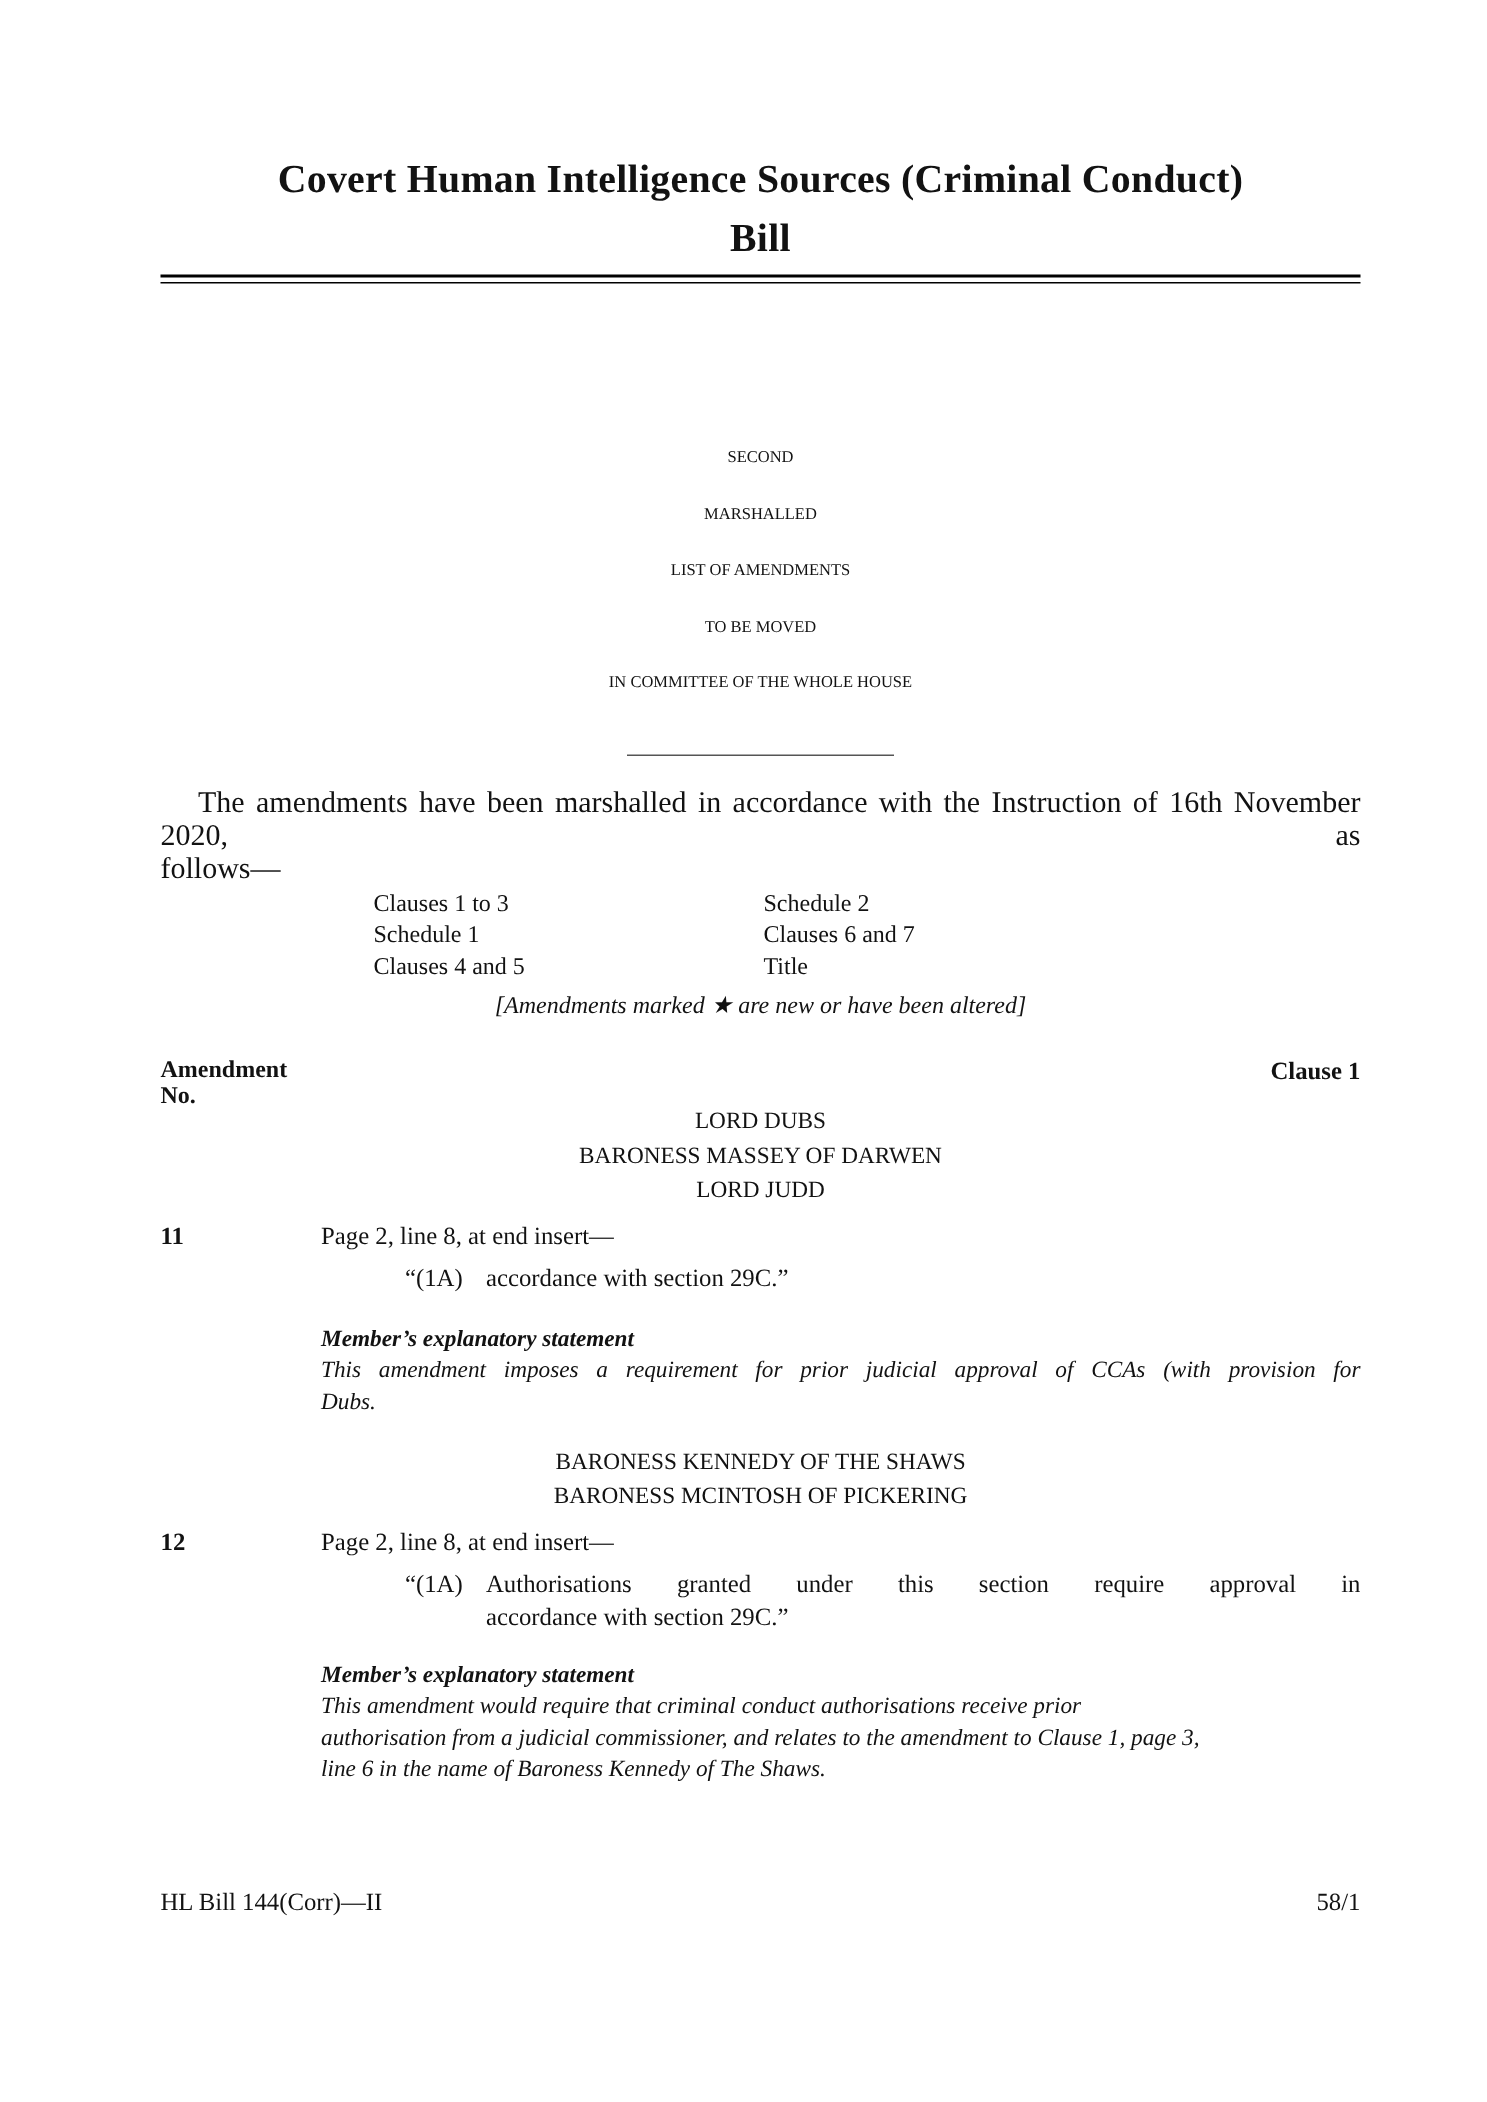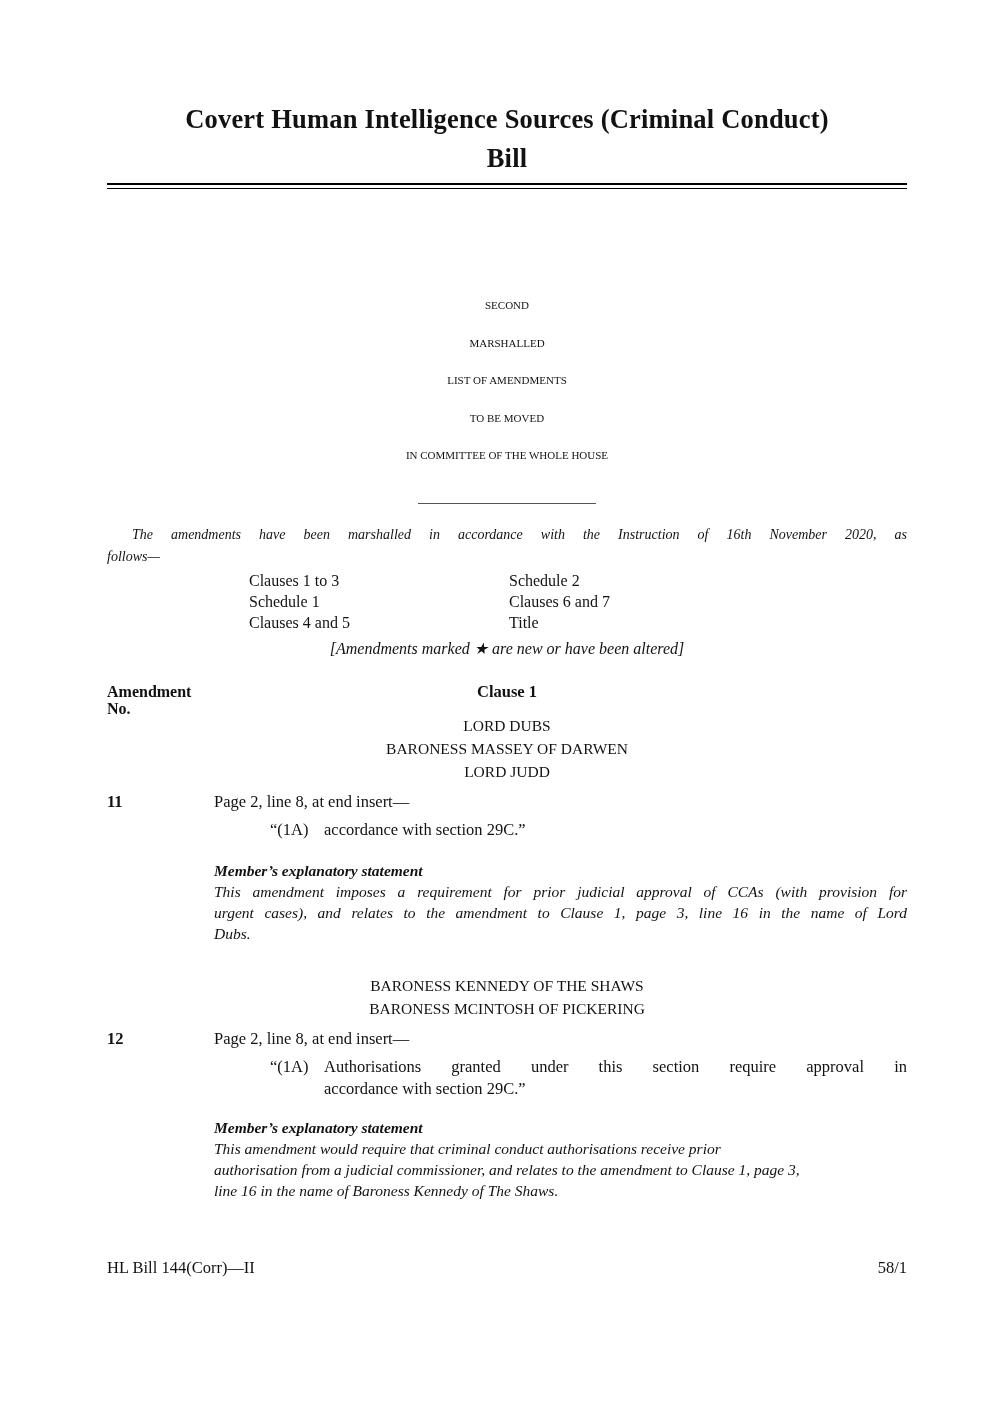--- a/index.html
+++ b/index.html
@@ -51,22 +51,21 @@
   .short-rule {
     width: 178px;
     border: 0;
     border-top: 1.5px solid #555;
     margin: 28px auto 0 auto;
   }
 
   
   .marshalling-note {
     margin-top: 20px;
-    font-style: italic;
-    font-size: 14px;
+    font-size: 20px;
     line-height: 22px;
   }
   .marshalling-note .l1 {
     text-indent: 25px;
     text-align: justify;
     text-align-last: justify;
   }
 
   
   .order-cols {
@@ -94,34 +93,34 @@
   }
   .amend-no-label {
     position: absolute;
     left: 0; top: 1px;
     width: 95px;
     font-weight: bold;
     font-size: 16px;
     line-height: 17px;
   }
   .clause-heading {
-    text-align: center;
+    text-align: right;
     font-weight: bold;
     font-size: 16.5px;
     line-height: 20px;
   }
 
   
   .sponsors {
     margin-top: 12px;
     text-align: center;
     font-size: 15.5px;
     line-height: 23px;
   }
-  .sponsors2 { margin-top: 30px; }
+  .sponsors2 { margin-top: 18px; }
 
   
   .amendment-line {
     position: relative;
     margin-top: 8px;
     font-size: 16.5px;
     line-height: 22px;
   }
   .amendment-line .amend-number {
     position: absolute;
@@ -235,21 +234,20 @@
     <span class="q-label">“(1A)</span>
     <div class="q-text">
       <div>accordance with section 29C.”</div>
     </div>
   </div>
 
   <div class="explanatory">
     <div class="exp-heading">Member’s explanatory statement</div>
     <div class="exp-body">
       <div class="just">This amendment imposes a requirement for prior judicial approval of CCAs (with provision for</div>
-      <div class="just">urgent cases), and relates to the amendment to Clause 1, page 3, line 16 in the name of Lord</div>
       <div>Dubs.</div>
     </div>
   </div>
 
   <div class="sponsors sponsors2">
     <div>BARONESS KENNEDY OF THE SHAWS</div>
     <div>BARONESS MCINTOSH OF PICKERING</div>
   </div>
 
   <div class="amendment-line">
@@ -263,21 +261,21 @@
       <div class="just">Authorisations granted under this section require approval in</div>
       <div>accordance with section 29C.”</div>
     </div>
   </div>
 
   <div class="explanatory second">
     <div class="exp-heading">Member’s explanatory statement</div>
     <div class="exp-body">
       <div>This amendment would require that criminal conduct authorisations receive prior</div>
       <div>authorisation from a judicial commissioner, and relates to the amendment to Clause 1, page 3,</div>
-      <div>line 16 in the name of Baroness Kennedy of The Shaws.</div>
+      <div>line 6 in the name of Baroness Kennedy of The Shaws.</div>
     </div>
   </div>
 
   <div class="footer">
     <span>HL Bill 144(Corr)—II</span>
     <span>58/1</span>
   </div>
 
 </div>
 

